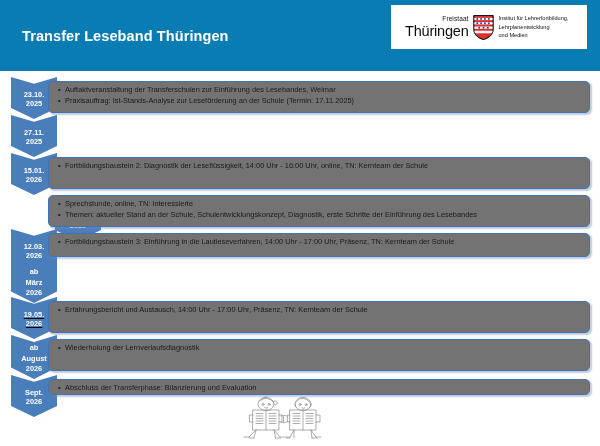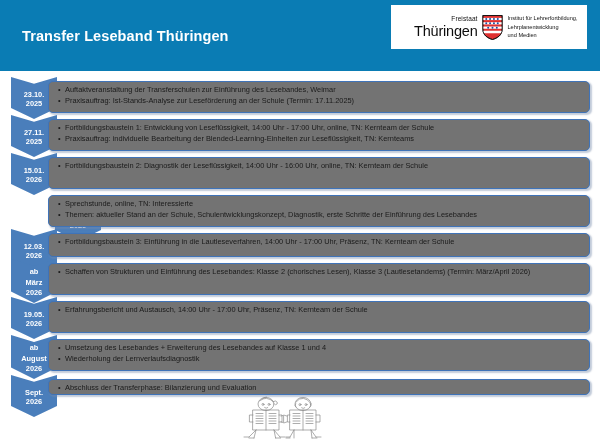--- a/index.html
+++ b/index.html
@@ -19,21 +19,21 @@
     position:absolute;left:22px;top:28px;
     font-size:14.5px;font-weight:bold;color:#ffffff;
     letter-spacing:.1px;white-space:nowrap;
   }
   
   .logo-box{
     position:absolute;left:391px;top:5px;width:196px;height:44px;
     background:#ffffff;
     display:flex;align-items:center;
   }
-  .logo-inner{display:flex;align-items:center;padding-left:23px;}
+  .logo-inner{display:flex;align-items:center;padding-left:14px;}
   .logo-word{
     display:flex;flex-direction:column;align-items:flex-end;
     line-height:1;margin-right:3px;
   }
   .logo-freistaat{
     font-size:6.5px;color:#111;letter-spacing:.1px;margin-bottom:1px;
     font-family:"Liberation Sans", sans-serif;
   }
   .logo-thuringen{
     font-size:14.5px;color:#0d0d0d;font-weight:normal;
@@ -149,26 +149,20 @@
       <li>Praxisauftrag: Ist-Stands-Analyse zur Leseförderung an der Schule (Termin: 17.11.2025)</li>
     </ul>
   </div>
 
   <div class="chev-col" style="top:53px;">
     <div class="chev" style="height:42px;">
       <span class="d1">27.11.</span>
       <span class="d2">2025</span>
     </div>
   </div>
-  <div class="card" style="left:48px;top:57px;width:542px;height:32px;">
-    <ul>
-      <li>Fortbildungsbaustein 1: Entwicklung von Leseflüssigkeit,  14:00 Uhr - 17:00 Uhr, online, TN: Kernteam der Schule</li>
-      <li>Praxisauftrag: individuelle Bearbeitung der Blended-Learning-Einheiten zur Leseflüssigkeit, TN: Kernteams</li>
-    </ul>
-  </div>
 
   <div class="chev-col" style="top:91px;">
     <div class="chev" style="height:42px;">
       <span class="d1">15.01.</span>
       <span class="d2">2026</span>
     </div>
   </div>
   <div class="card" style="left:48px;top:95px;width:542px;height:32px;">
     <ul>
       <li>Fortbildungsbaustein 2: Diagnostik der Leseflüssigkeit, 14:00 Uhr - 16:00 Uhr, online, TN: Kernteam der Schule</li>
@@ -200,48 +194,42 @@
     </ul>
   </div>
 
   <div class="chev-col" style="top:197px;">
     <div class="chev" style="height:44px;">
       <span class="d1">ab</span>
       <span class="d1">März</span>
       <span class="d2">2026</span>
     </div>
   </div>
-  <div class="card" style="left:48px;top:201px;width:542px;height:32px;">
-    <ul>
-      <li>Schaffen von Strukturen und Einführung des Lesebandes: Klasse 2 (chorisches Lesen), Klasse 3 (Lautlesetandems) (Termin: März/April 2026)</li>
-    </ul>
-  </div>
-
-  <div class="chev-col" style="top:235px;">
+
+  <div class="chev-col" style="top:235px;text-decoration:underline;">
     <div class="chev" style="height:42px;">
       <span class="d1">19.05.</span>
       <span class="d2">2026</span>
     </div>
   </div>
   <div class="card" style="left:48px;top:239px;width:542px;height:32px;">
     <ul>
       <li>Erfahrungsbericht und Austausch, 14:00 Uhr - 17:00 Uhr, Präsenz, TN: Kernteam der Schule</li>
     </ul>
   </div>
 
   <div class="chev-col" style="top:273px;">
     <div class="chev" style="height:44px;">
       <span class="d1">ab</span>
       <span class="d1">August</span>
       <span class="d2">2026</span>
     </div>
   </div>
   <div class="card" style="left:48px;top:277px;width:542px;height:32px;">
     <ul>
-      <li>Umsetzung des Lesebandes + Erweiterung des Lesebandes auf Klasse 1 und 4</li>
       <li>Wiederholung der Lernverlaufsdiagnostik</li>
     </ul>
   </div>
 
   <div class="chev-col" style="top:313px;">
     <div class="chev" style="height:42px;text-align:right;">
       <span class="d1">Sept.</span>
       <span class="d2">2026</span>
     </div>
   </div>

